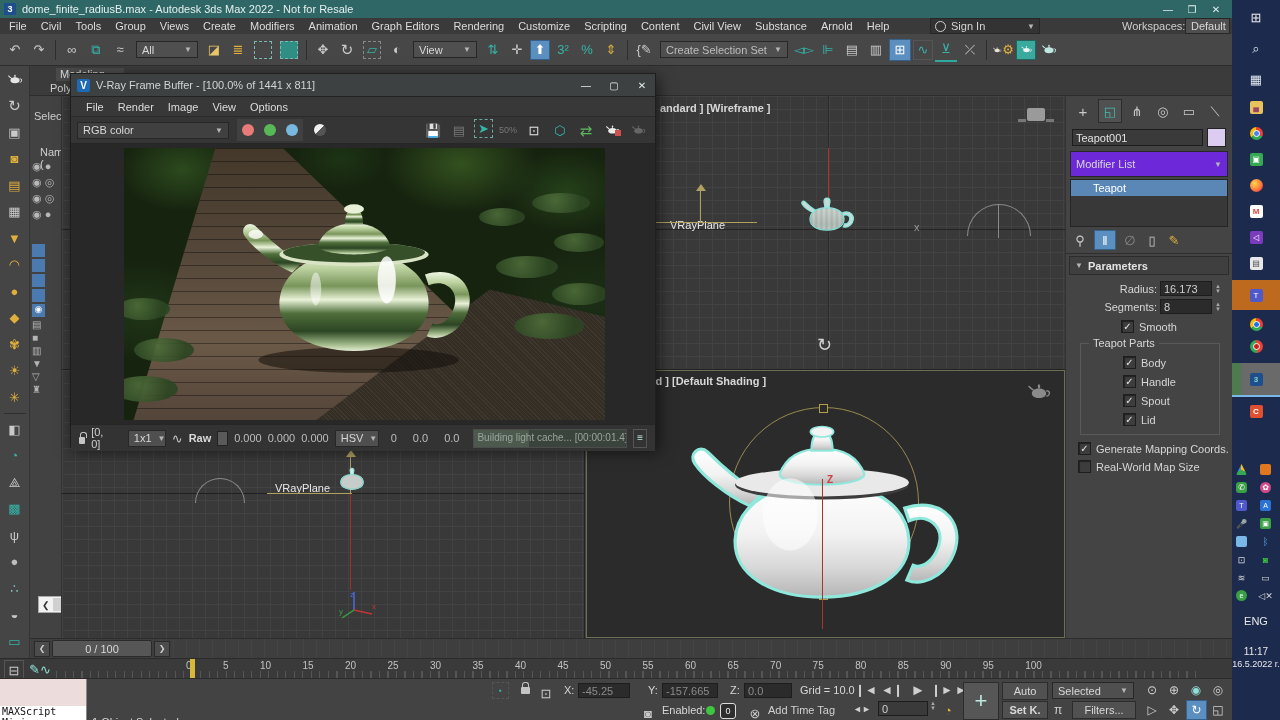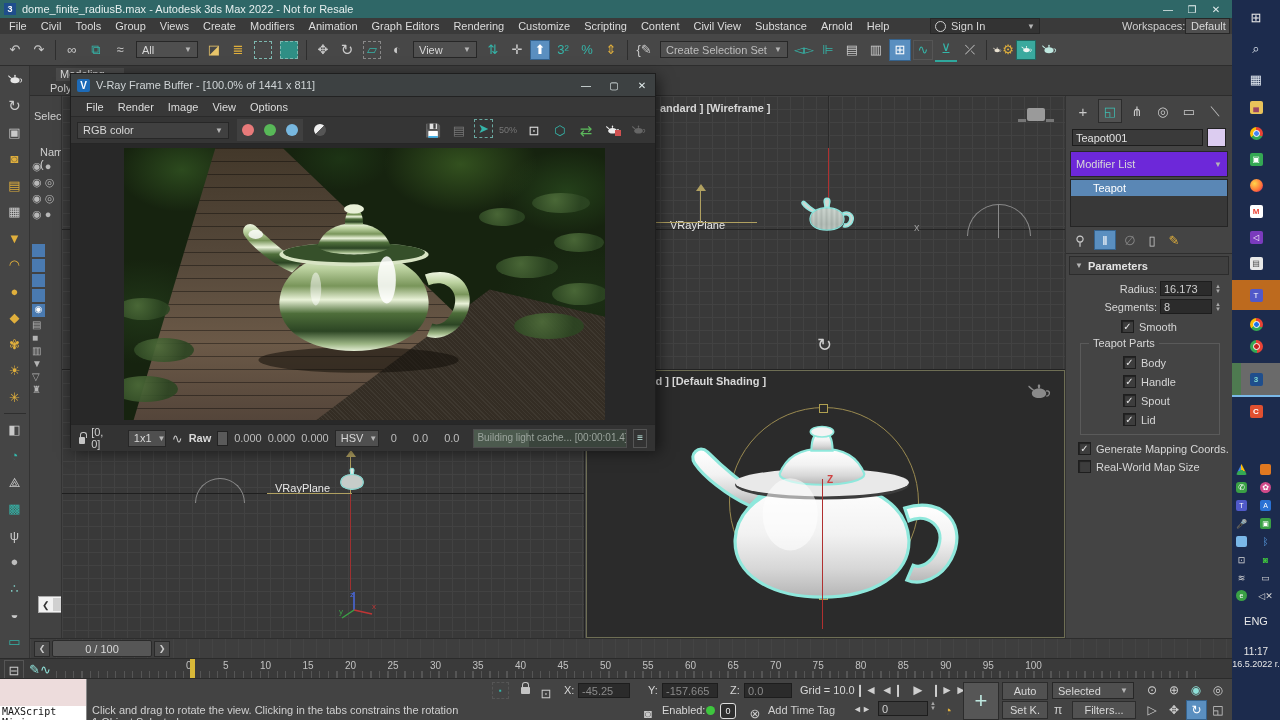--- a/index.html
+++ b/index.html
@@ -607,21 +607,20 @@
 
   <div class="abs" style="left:0;top:678px;width:1232px;height:42px;background:#434343;border-top:1px solid #2b2b2b;box-sizing:border-box;">
 
     <div style="position:absolute;left:0;top:0;width:86px;height:42px;background:#eddcdc;border-right:1px solid #888;">
       <div style="position:absolute;left:0;bottom:0;width:100%;height:15px;background:#ffffff;color:#111;
                   font-family:'DejaVu Sans Mono',monospace;font-size:10px;padding-left:2px;box-sizing:border-box;">
         <span>MAXScript Mini</span>
       </div>
     </div>
     <span style="position:absolute;left:92px;top:5px;color:#d8d8d8;margin-top:32px;">1 Object Selected</span>
-    <span style="position:absolute;left:92px;top:25px;color:#d0d0d0;">Click and drag to rotate the view.  Clicking in the tabs constrains the rotation</span>
 
     <span class="ic t" style="position:absolute;left:492px;top:3px;border:1px dashed #555;width:15px;height:15px;font-size:8px;">▪</span>
     <span class="lock" style="position:absolute;left:521px;top:8px;"></span>
     <span class="ic" style="position:absolute;left:538px;top:3px;width:16px;">⊡</span>
 
     <span style="position:absolute;left:564px;top:5px;">X:</span>
     <div class="vfield dim" style="position:absolute;left:578px;top:4px;width:52px;">
         <span>-45.25</span>
       </div>
     <span style="position:absolute;left:648px;top:5px;">Y:</span>
@@ -659,21 +658,21 @@
       </span>
     <span class="ic y" style="position:absolute;left:940px;top:20px;width:16px;">◔</span>
 
     <div style="position:absolute;left:963px;top:3px;width:34px;height:36px;background:#565656;border:1px solid #2c2c2c;
                 display:flex;align-items:center;justify-content:center;color:#bfe8e0;font-size:22px;">+</div>
     <div style="position:absolute;left:1002px;top:3px;width:44px;height:16px;background:#515151;border:1px solid #2c2c2c;
                 display:flex;align-items:center;justify-content:center;color:#d8d8d8;">
         <span>Auto</span>
       </div>
     <div style="position:absolute;left:1002px;top:22px;width:44px;height:16px;background:#515151;border:1px solid #2c2c2c;
-                display:flex;align-items:center;justify-content:center;color:#d8d8d8;">
+                display:flex;align-items:center;justify-content:center;color:#d8d8d8;font-weight:bold;">
         <span>Set K.</span>
       </div>
     <div class="dropdown" style="position:absolute;left:1052px;top:3px;width:82px;">
       <span>Selected</span>
         <span class="caret">▼</span>
     </div>
     <span style="position:absolute;left:1054px;top:24px;color:#cfcfcf;font-size:12px;">π</span>
     <div style="position:absolute;left:1072px;top:22px;width:62px;height:16px;background:#515151;border:1px solid #2c2c2c;
                 display:flex;align-items:center;justify-content:center;color:#d8d8d8;">
         <span>Filters...</span>

